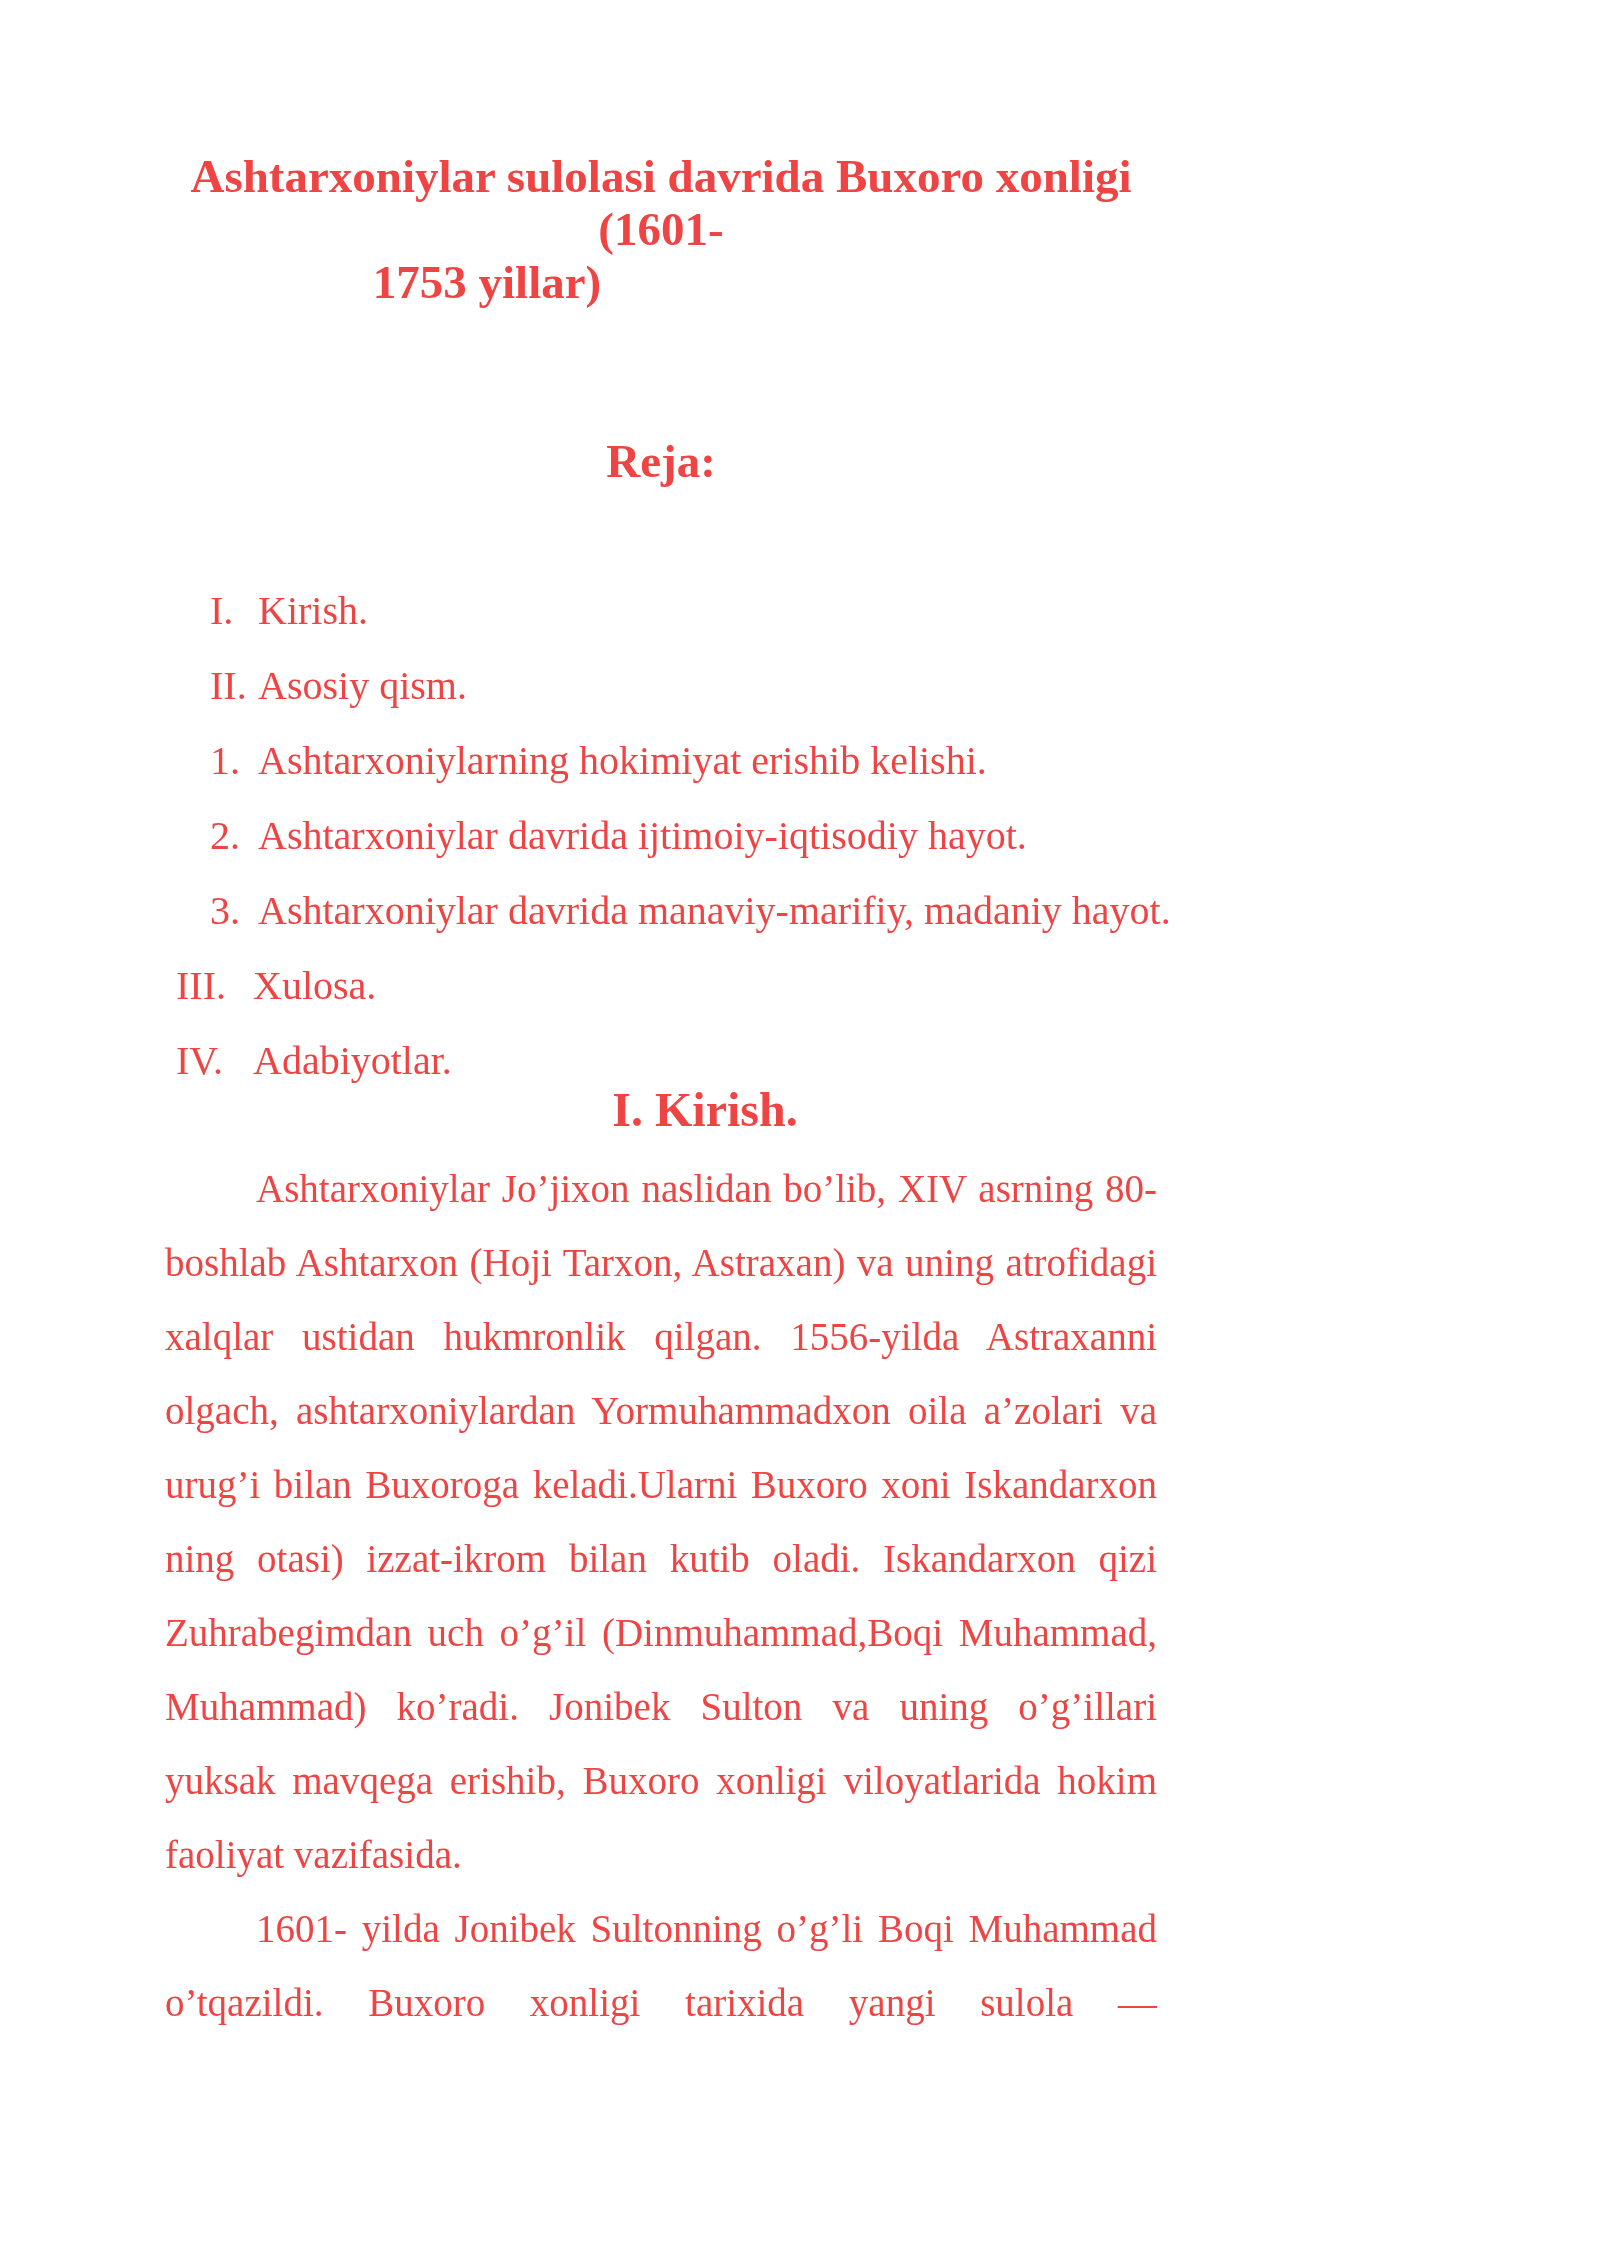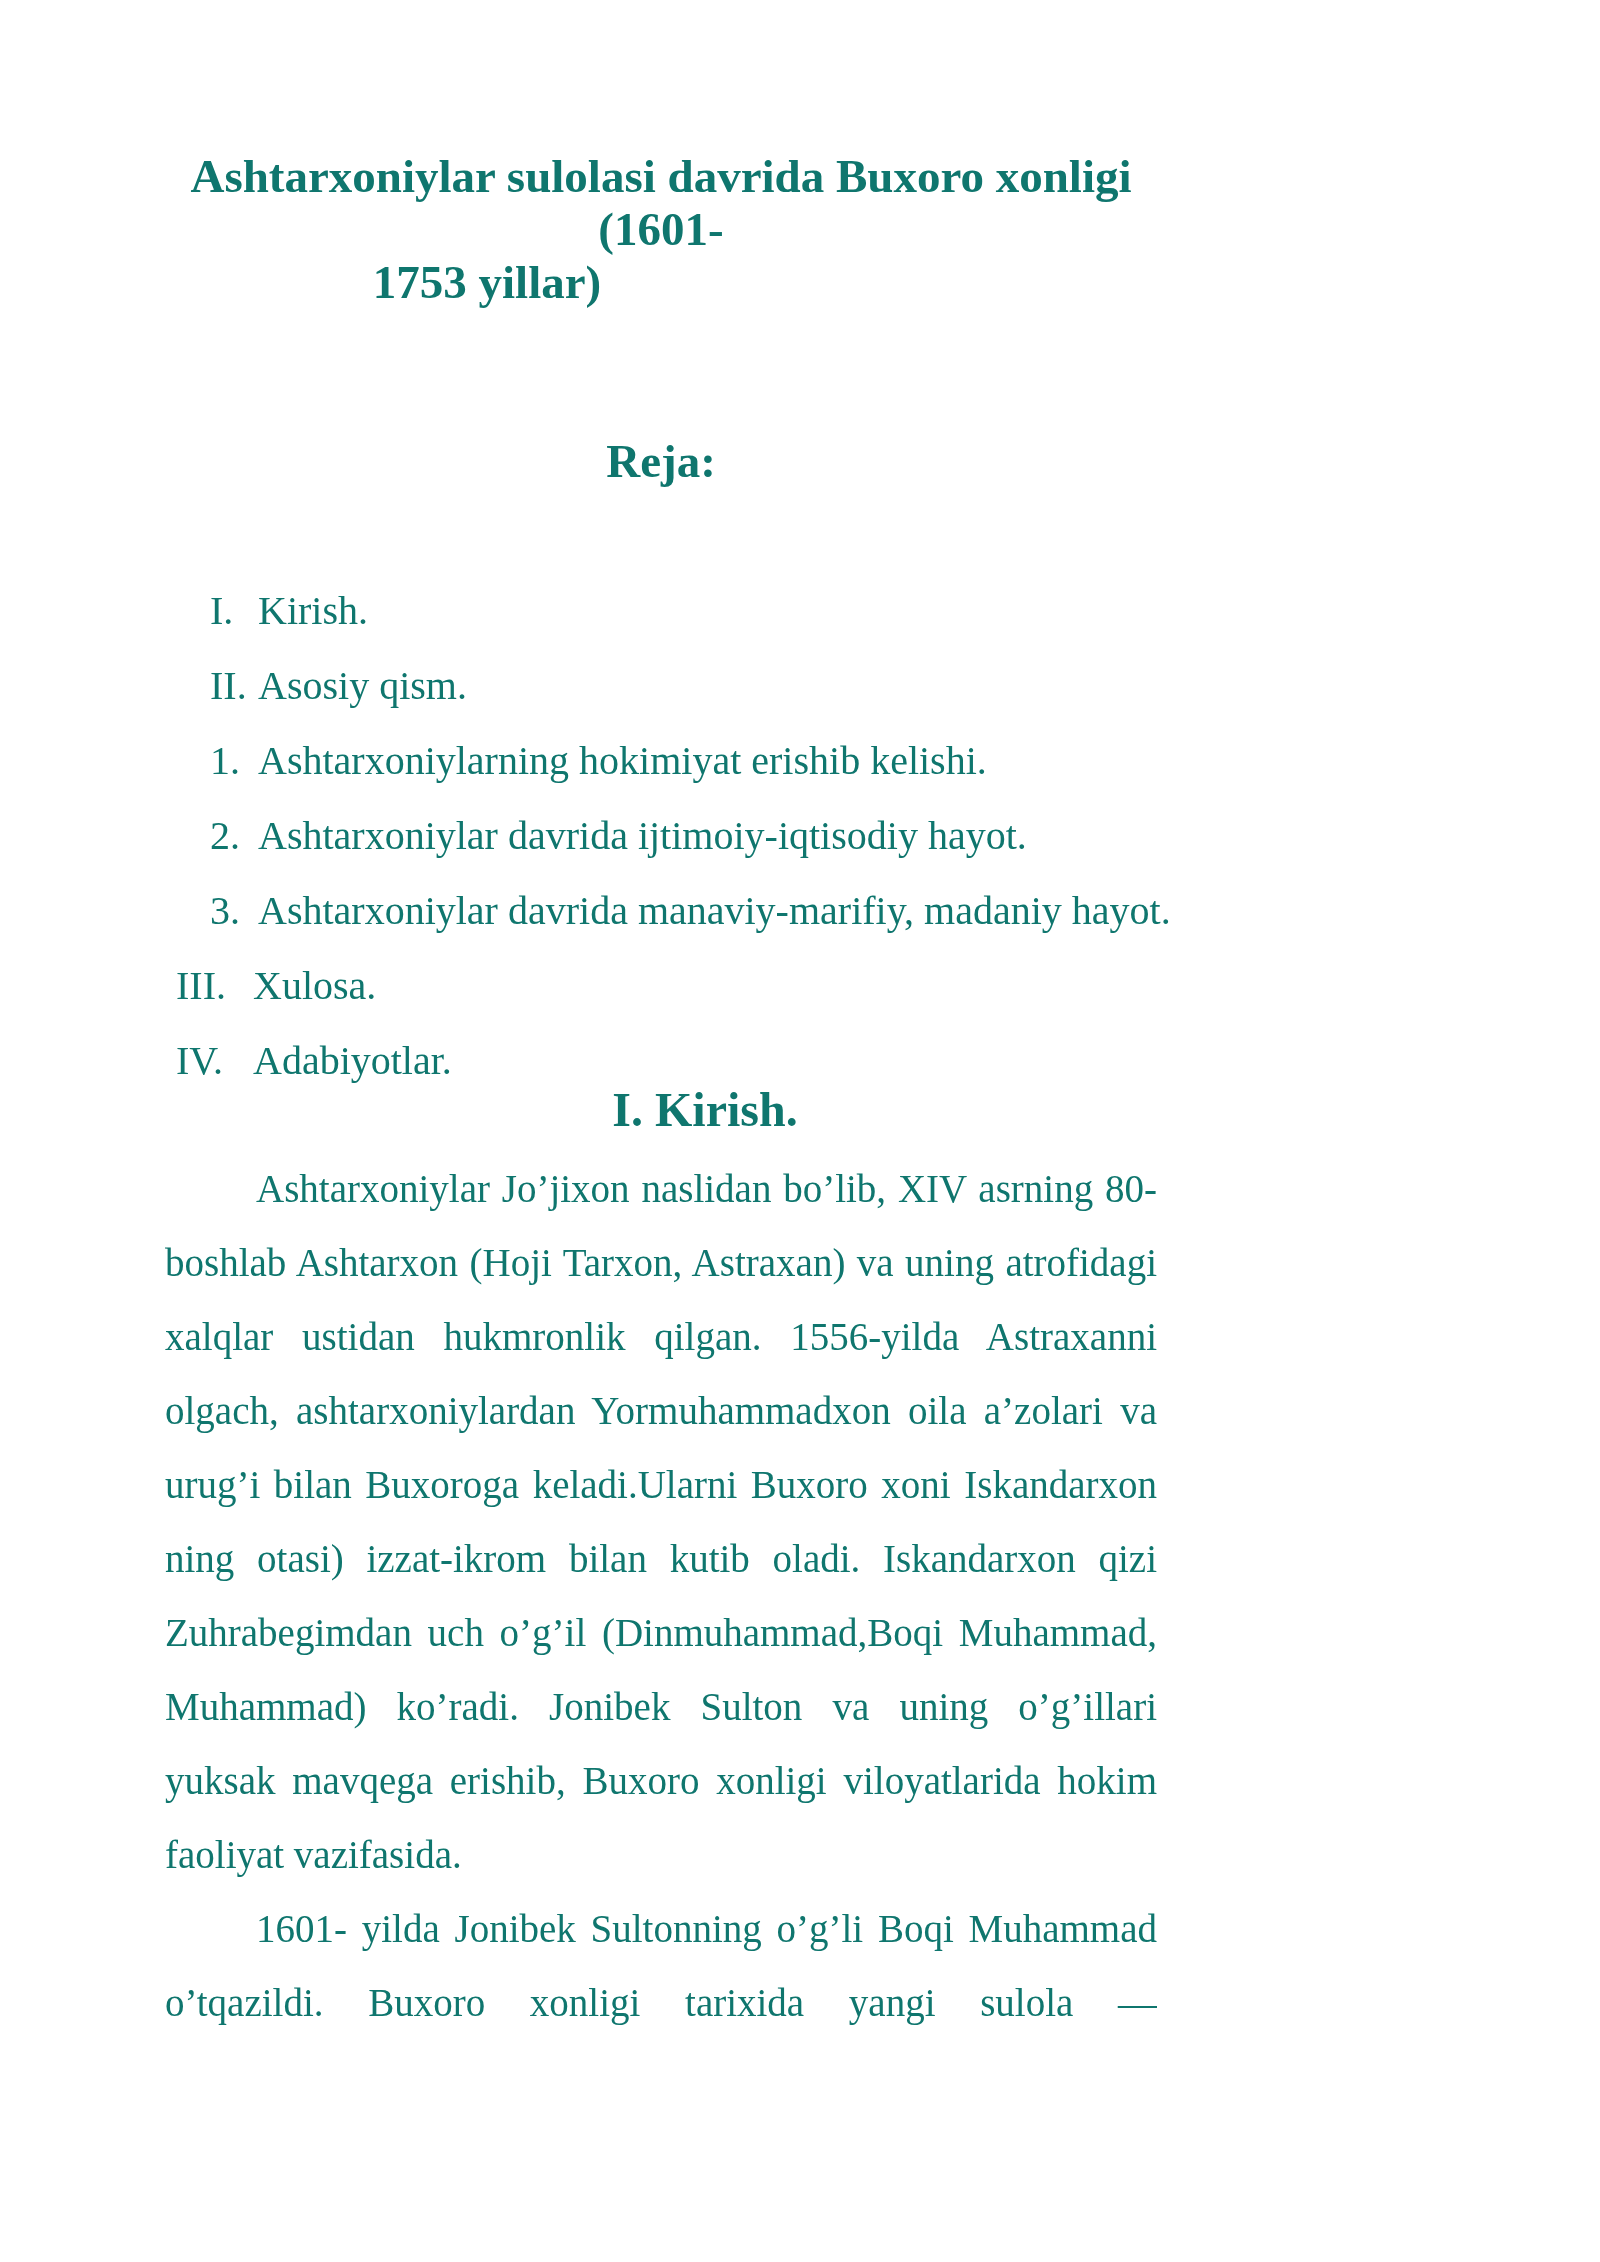--- a/index.html
+++ b/index.html
@@ -1,21 +1,21 @@
 <!DOCTYPE html>
 <html><head>
 <meta charset="utf-8">
 <style>
   html,body{margin:0;padding:0;background:#ffffff;}
   .page{
     position:relative;
     width:1322px;
     height:2262px;
     background:#ffffff;
-    color:#0f766e;
+    color:#ef4444;
     font-family:"Liberation Serif","DejaVu Serif",serif;
     overflow:hidden;
   }
   .content{padding:0 165px;}
 
   .title{
     margin:0;
     padding-top:150px;
     font-size:47px;
     line-height:53px;

